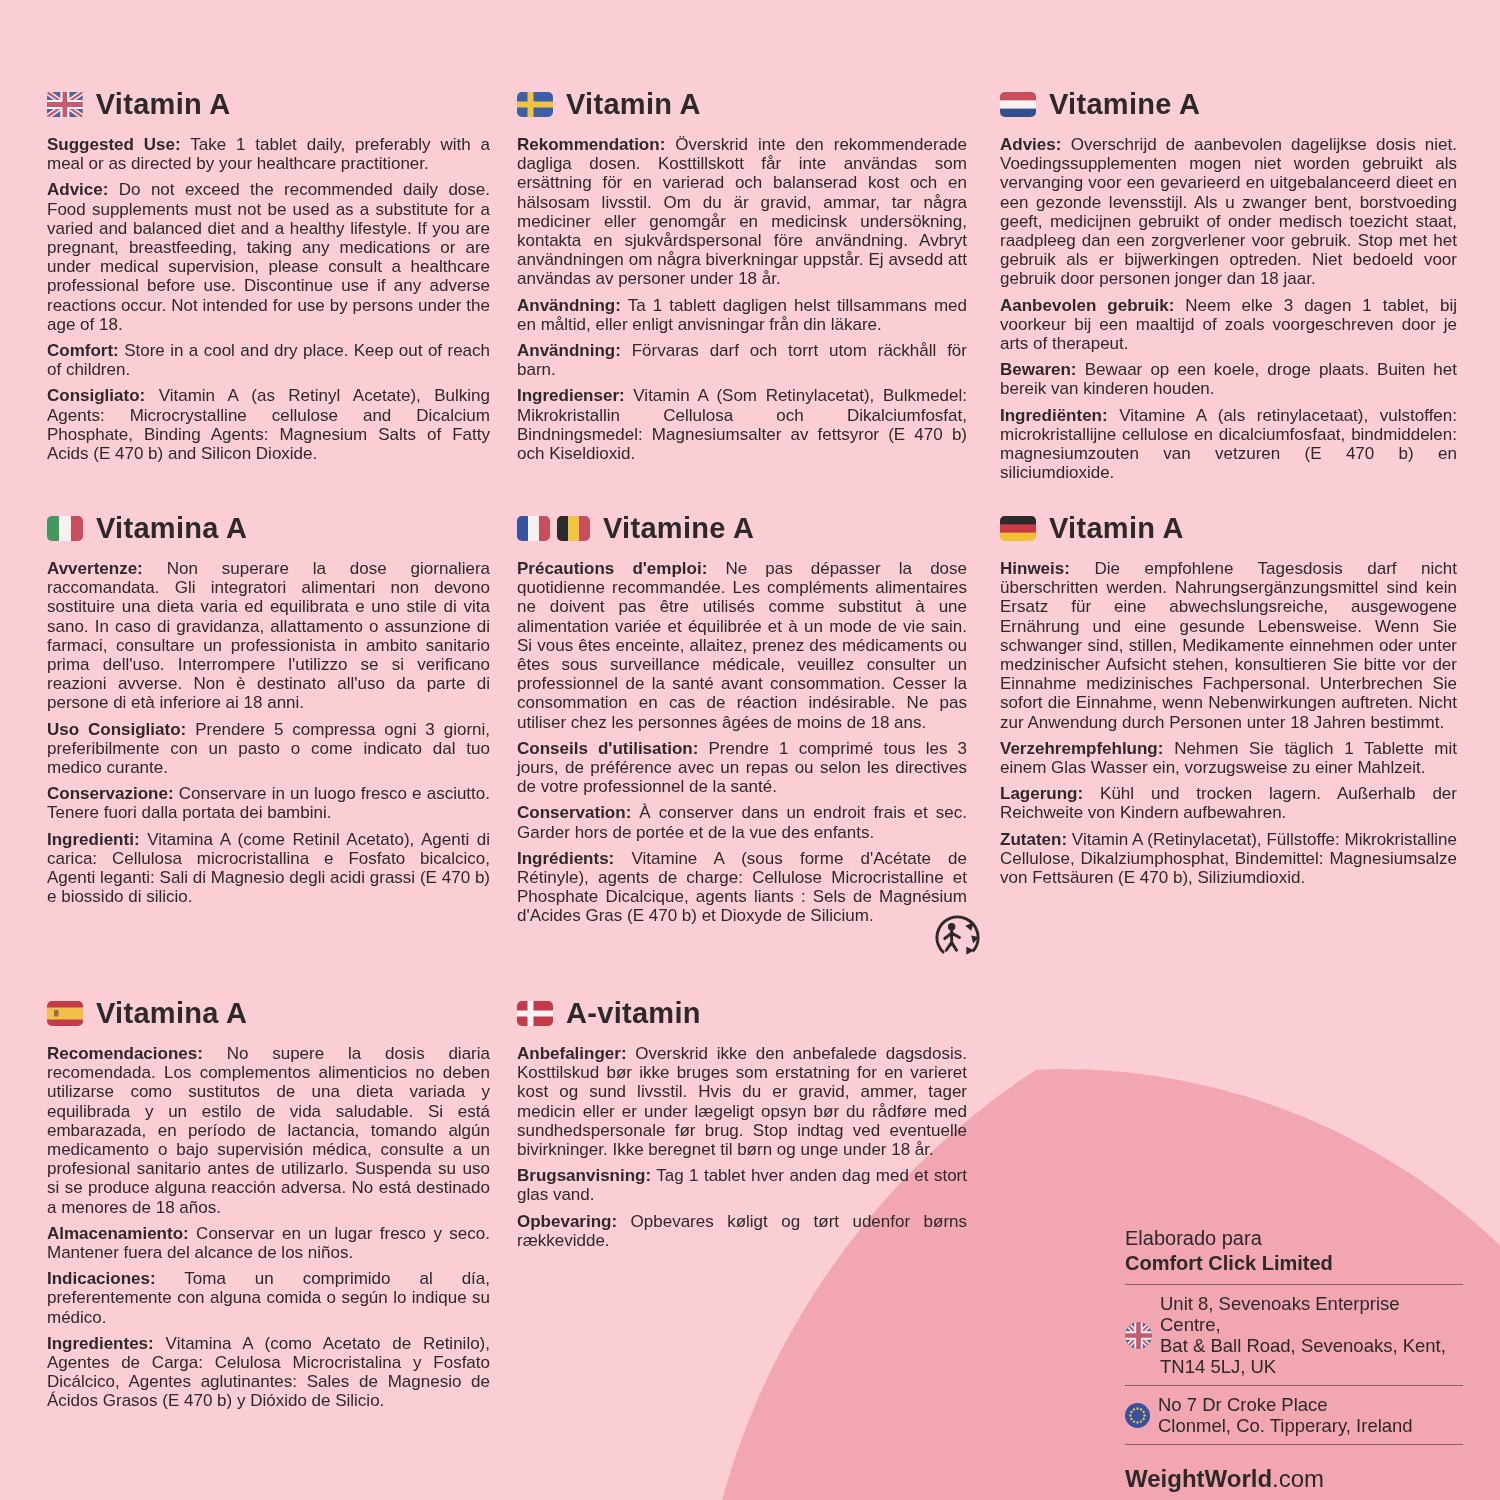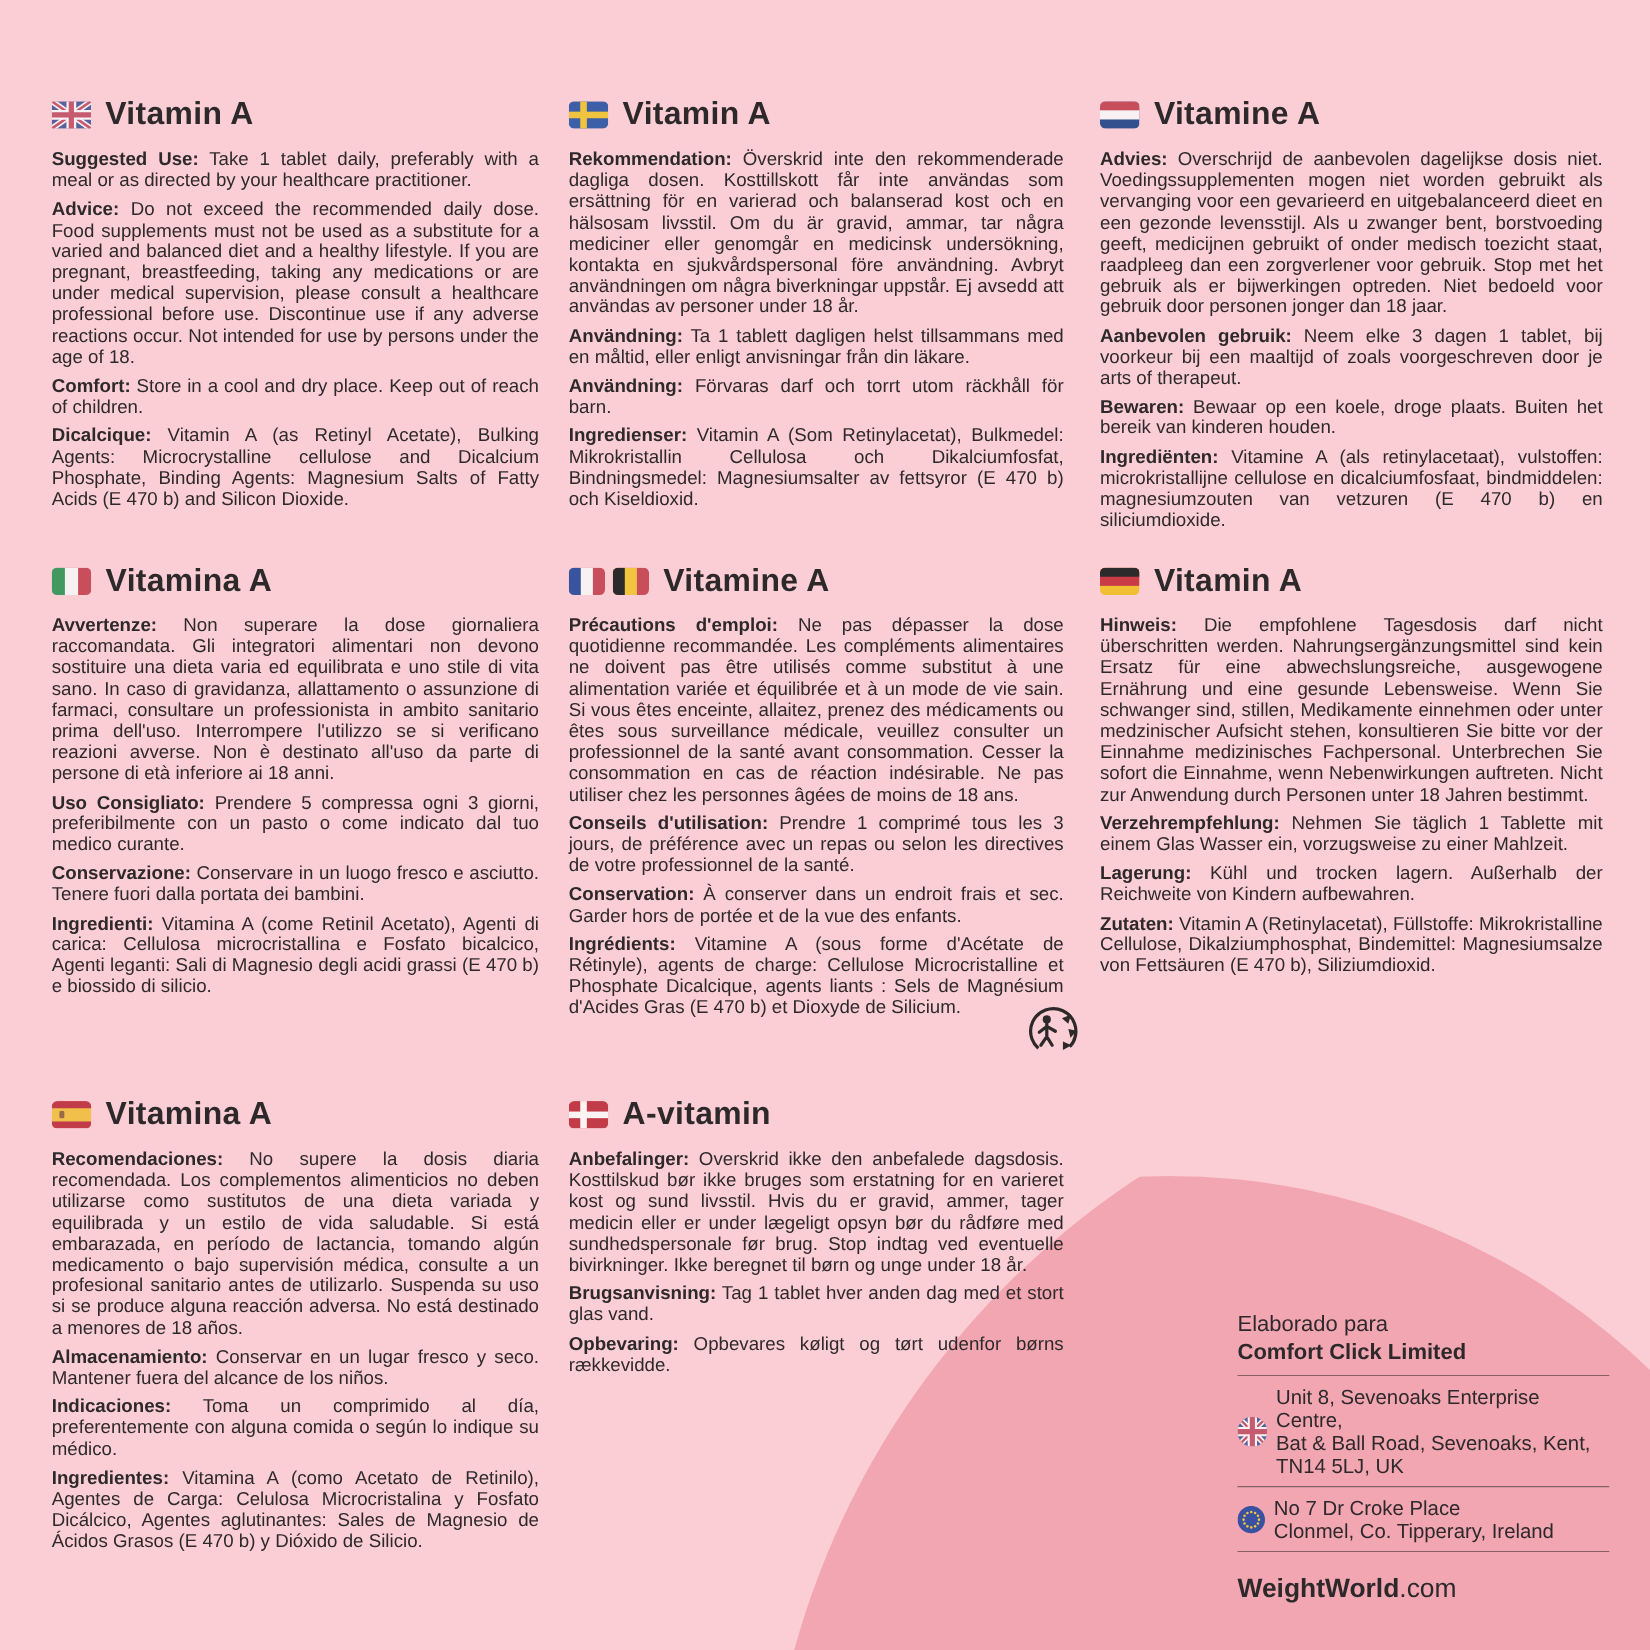--- a/index.html
+++ b/index.html
@@ -13,21 +13,21 @@
   .section{position:absolute;z-index:2;}
   .sec-h{display:flex;align-items:center;gap:13px;margin-bottom:14px;}
   .sec-title{font-size:29px;font-weight:700;letter-spacing:.3px;}
   .flag{height:25px;border-radius:5px;overflow:hidden;display:block;flex:none;}
   .flag svg{display:block;height:100%;width:100%;}
   .flag.uk{border-radius:2px;}
   .flags2{display:flex;gap:7px;flex:none;align-items:center;}
   .section p{margin:0 0 7px 0;text-align:justify;font-size:17px;line-height:19.2px;}
   .section p b{font-weight:700;}
   
-  .footer{position:absolute;left:1125px;top:1192px;width:338px;z-index:2;}
+  .footer{position:absolute;left:1125px;top:1226px;width:338px;z-index:2;}
   .f-made{font-size:20px;line-height:25px;}
   .f-company{font-size:20px;line-height:25px;font-weight:700;}
   .f-div{border:none;border-top:1.4px solid rgba(45,41,43,.55);margin:8px 0;}
   .f-row{display:flex;align-items:center;gap:8px;}
   .f-addr{font-size:18.5px;line-height:21px;}
   .round-flag{width:27px;height:27px;flex:none;display:block;}
   .f-site{font-size:24px;margin-top:20px;}
   .f-site b{font-weight:700;}
   .triman{position:absolute;left:934px;top:914px;width:47px;height:47px;z-index:2;}
 </style>
@@ -52,21 +52,21 @@
           <path d="M0 0 L60 42 M60 0 L0 42" stroke="#C65A6E" stroke-width="4"></path>
           <path d="M30 0 V42 M0 21 H60" stroke="#FAEFF2" stroke-width="15"></path>
           <path d="M30 0 V42 M0 21 H60" stroke="#C65A6E" stroke-width="8"></path>
         </svg>
     </span>
     <span class="sec-title">Vitamin A</span>
   </div>
   <p><b>Suggested Use:</b> <span>Take 1 tablet daily, preferably with a meal or as directed by your healthcare practitioner.</span></p>
   <p><b>Advice:</b> <span>Do not exceed the recommended daily dose. Food supplements must not be used as a substitute for a varied and balanced diet and a healthy lifestyle. If you are pregnant, breastfeeding, taking any medications or are under medical supervision, please consult a healthcare professional before use. Discontinue use if any adverse reactions occur. Not intended for use by persons under the age of 18.</span></p>
   <p><b>Comfort:</b> <span>Store in a cool and dry place. Keep out of reach of children.</span></p>
-  <p><b>Dicalcique:</b> <span>Vitamin A (as Retinyl Acetate), Bulking Agents: Microcrystalline cellulose and Dicalcium Phosphate, Binding Agents: Magnesium Salts of Fatty Acids (E 470 b) and Silicon Dioxide.</span></p>
+  <p><b>Consigliato:</b> <span>Vitamin A (as Retinyl Acetate), Bulking Agents: Microcrystalline cellulose and Dicalcium Phosphate, Binding Agents: Magnesium Salts of Fatty Acids (E 470 b) and Silicon Dioxide.</span></p>
 </div>
 
 <div class="section" style="left:517px;top:88px;width:450px;">
   <div class="sec-h">
     <span class="flag" style="width:36px">
       <svg viewBox="0 0 36 25" preserveAspectRatio="none">
           <rect width="36" height="25" fill="#3D5FA8"></rect>
           <rect x="10.5" width="6" height="25" fill="#F0C43F"></rect>
           <rect y="9.5" width="36" height="6" fill="#F0C43F"></rect>
         </svg>

